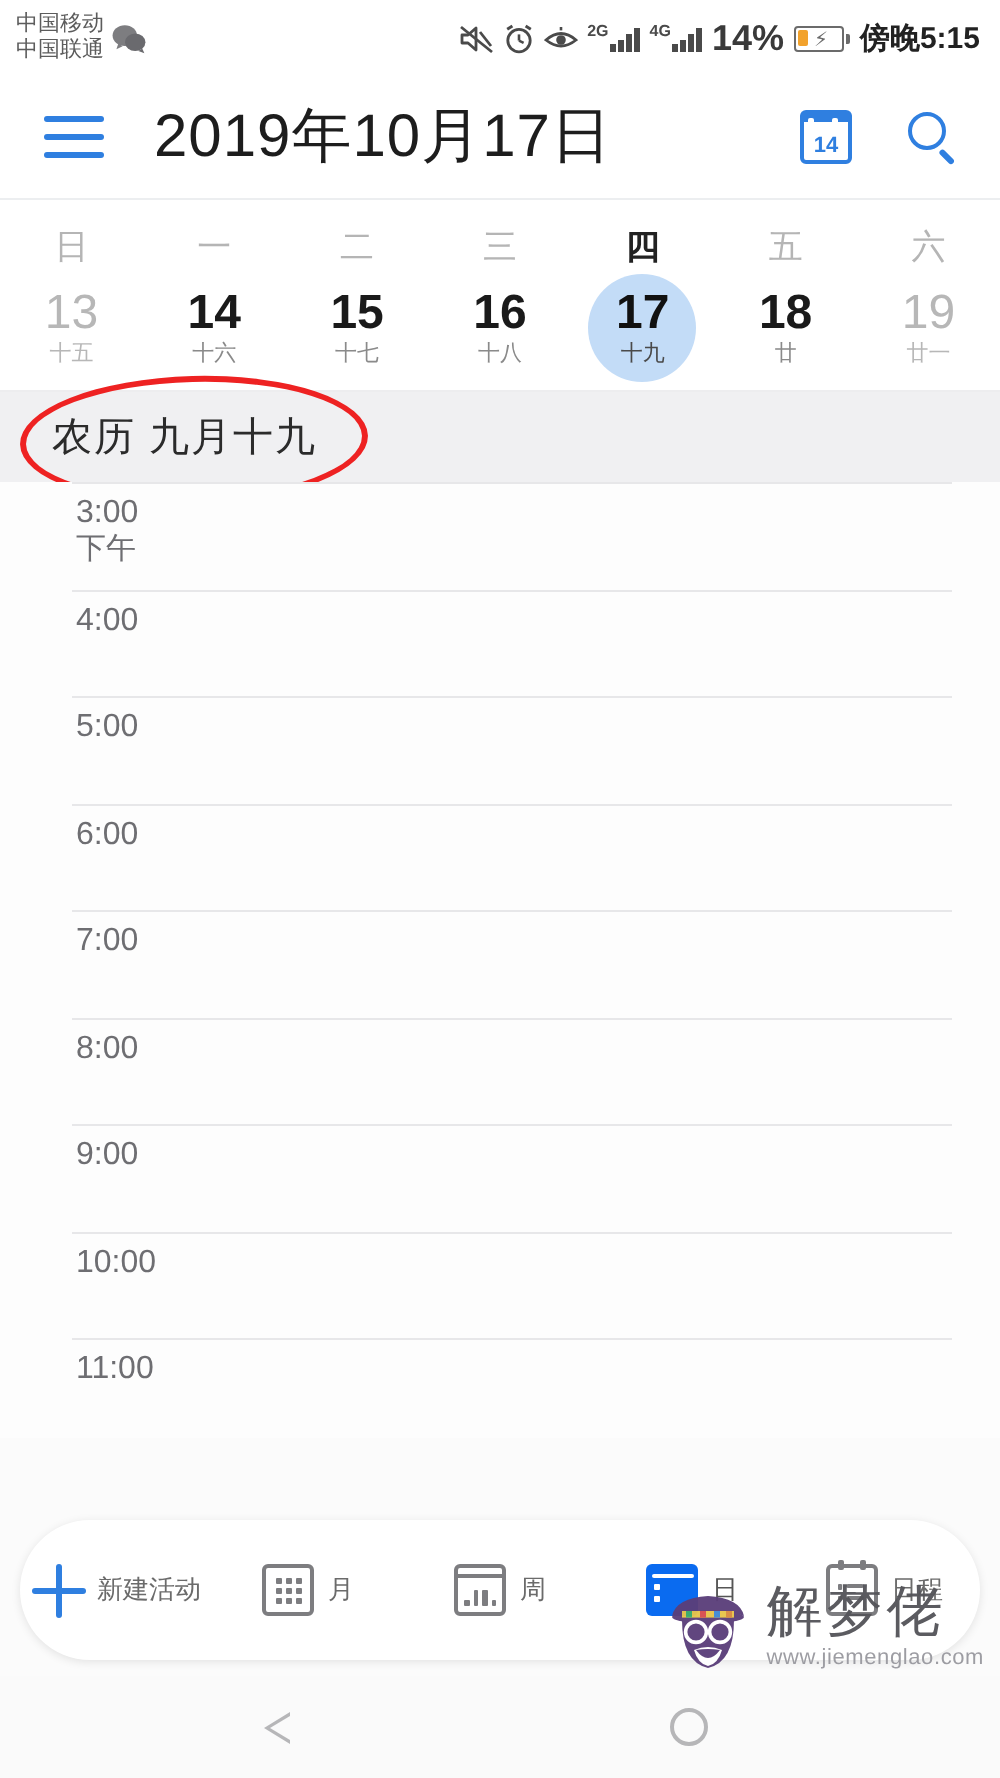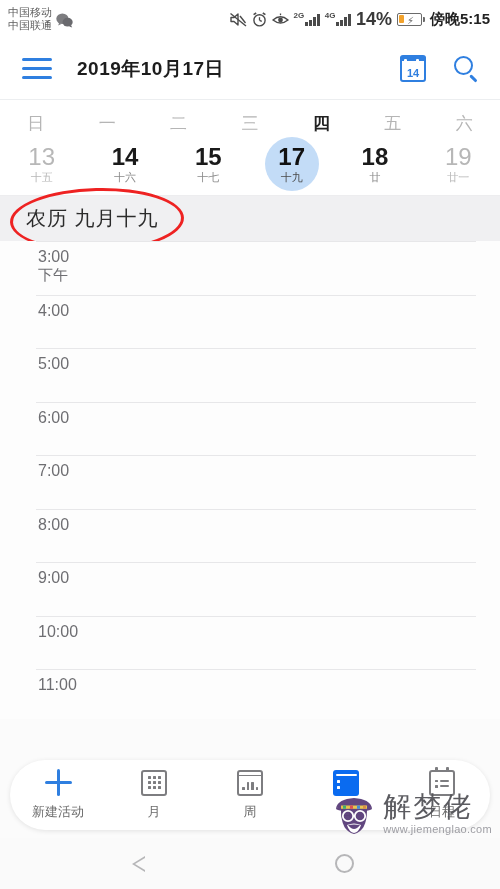--- a/index.html
+++ b/index.html
@@ -40,21 +40,21 @@
   .appbar{
     height:62px;background:#ffffff;display:flex;align-items:center;
     padding:0 20px 0 22px;box-sizing:border-box;
     border-bottom:1px solid #eceef0;
   }
   .hamburger{width:30px;display:flex;flex-direction:column;gap:6px;cursor:pointer;}
   .hamburger span{display:block;height:3px;background:#2f7fe0;border-radius:2px;}
   .hamburger span:nth-child(1){width:30px}
   .hamburger span:nth-child(2){width:30px}
   .hamburger span:nth-child(3){width:30px}
-  .app-title{font-size:19px;color:#1d1d1d;margin-left:25px;letter-spacing:0.5px;font-weight:700;}
+  .app-title{font-size:30px;color:#1d1d1d;margin-left:25px;letter-spacing:0.5px;font-weight:400;}
   .appbar-actions{margin-left:auto;display:flex;align-items:center;gap:28px;}
   .cal-icon{position:relative;width:26px;height:26px;border:2.2px solid #2f7fe0;border-radius:3px;box-sizing:border-box;}
   .cal-icon:before{content:"";position:absolute;left:-2.2px;right:-2.2px;top:-2.2px;height:6px;background:#2f7fe0;border-radius:3px 3px 0 0;}
   .cal-icon:after{content:"";position:absolute;left:2px;top:1.5px;width:3px;height:4px;background:#ffffff;box-shadow:12px 0 0 #ffffff;border-radius:1px;}
   .cal-num{position:absolute;left:0;right:0;bottom:1px;text-align:center;font-size:11px;color:#2f7fe0;line-height:12px;font-weight:700;}
   .search-icon{position:relative;width:26px;height:26px;}
   .search-icon .ring{position:absolute;left:0;top:0;width:19px;height:19px;border:2.4px solid #2f7fe0;border-radius:50%;box-sizing:border-box;}
   .search-icon .handle{position:absolute;right:2px;bottom:2px;width:9px;height:2.6px;background:#2f7fe0;transform:rotate(45deg);border-radius:2px;transform-origin:center;}
 
   
@@ -93,21 +93,21 @@
   .slot .tmeridiem{position:absolute;left:22px;top:25px;font-size:15px;color:#6e6e72;line-height:17px;}
 
   
   .tabbar-wrap{position:absolute;left:0;right:0;bottom:51px;height:86px;background:#fbfbfb;}
   .tabbar{
     position:absolute;left:10px;right:10px;top:8px;height:70px;
     background:#ffffff;border-radius:36px;
     box-shadow:0 1px 5px rgba(0,0,0,0.10);
     display:flex;align-items:center;
   }
-  .tab{flex:1;display:flex;flex-direction:column;align-items:center;justify-content:center;gap:7px;cursor:pointer;}
+  .tab{flex:1;display:flex;flex-direction:row;align-items:center;justify-content:center;gap:7px;cursor:pointer;}
   .tab-label{font-size:13px;color:#6b6b6b;}
   .tab.active .tab-label{color:#555;}
   .ico{width:26px;height:26px;position:relative;}
   .plus-ico:before,.plus-ico:after{content:"";position:absolute;background:#2f7fe0;border-radius:2px;}
   .plus-ico:before{left:0;top:11.5px;width:27px;height:3px;}
   .plus-ico:after{top:-0.5px;left:12px;width:3px;height:27px;}
   .month-ico{border:2.2px solid #7d7d80;border-radius:3px;box-sizing:border-box;display:flex;align-items:center;justify-content:center;}
   .month-ico .dots{display:grid;grid-template-columns:repeat(3,3px);grid-template-rows:repeat(3,3px);gap:2px;}
   .month-ico .dots i{display:block;width:3px;height:3px;background:#7d7d80;border-radius:0.5px;}
   .week-ico{border:2.2px solid #7d7d80;border-radius:3px;box-sizing:border-box;}
@@ -273,20 +273,26 @@
         <span class="lunar">十六</span>
           </div>
         </div>
       <div>
           <div class="daycell bold">
         <span class="daynum">15</span>
         <span class="lunar">十七</span>
           </div>
         </div>
       <div>
+          <div class="daycell bold">
+        <span class="daynum">16</span>
+        <span class="lunar">十八</span>
+          </div>
+        </div>
+      <div>
           <div class="daycell selected">
         <span class="daynum">17</span>
         <span class="lunar">十九</span>
           </div>
         </div>
       <div>
           <div class="daycell bold">
         <span class="daynum">18</span>
         <span class="lunar">廿</span>
           </div>

